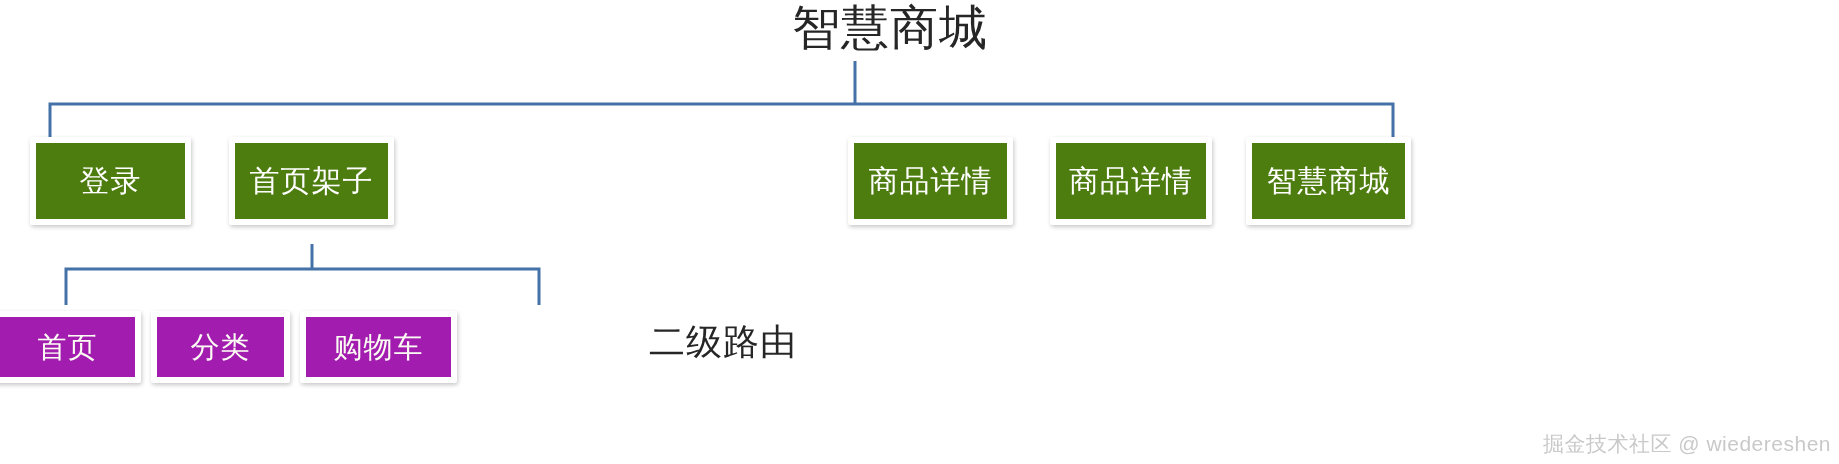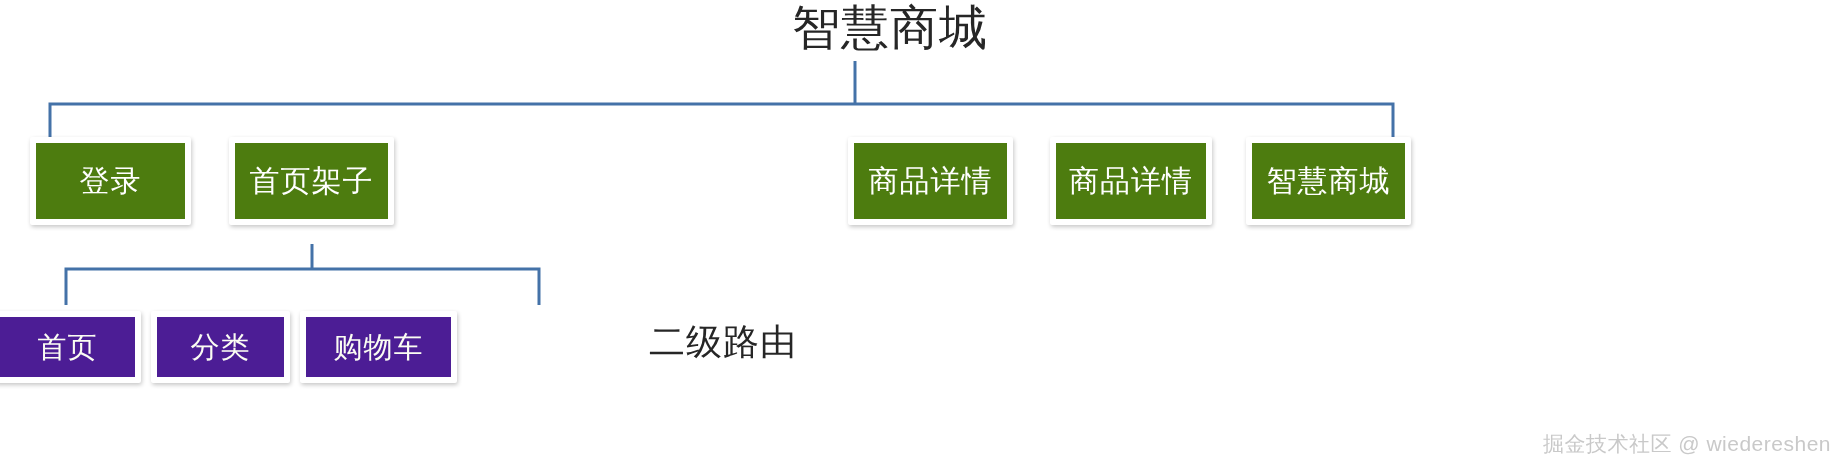--- a/index.html
+++ b/index.html
@@ -61,21 +61,21 @@
     color: #ffffff;
     font-size: 30px;
     line-height: 1;
     white-space: nowrap;
     letter-spacing: 1px;
   }
   .node.level1 .fill {
     background: #4d7c0f;
   }
   .node.level2 .fill {
-    background: #4c1d95;
+    background: #a21caf;
     font-size: 29px;
     color: #fbfdf3;
   }
 
   
   .side-label {
     position: absolute;
     font-size: 36px;
     line-height: 44px;
     color: #262626;

